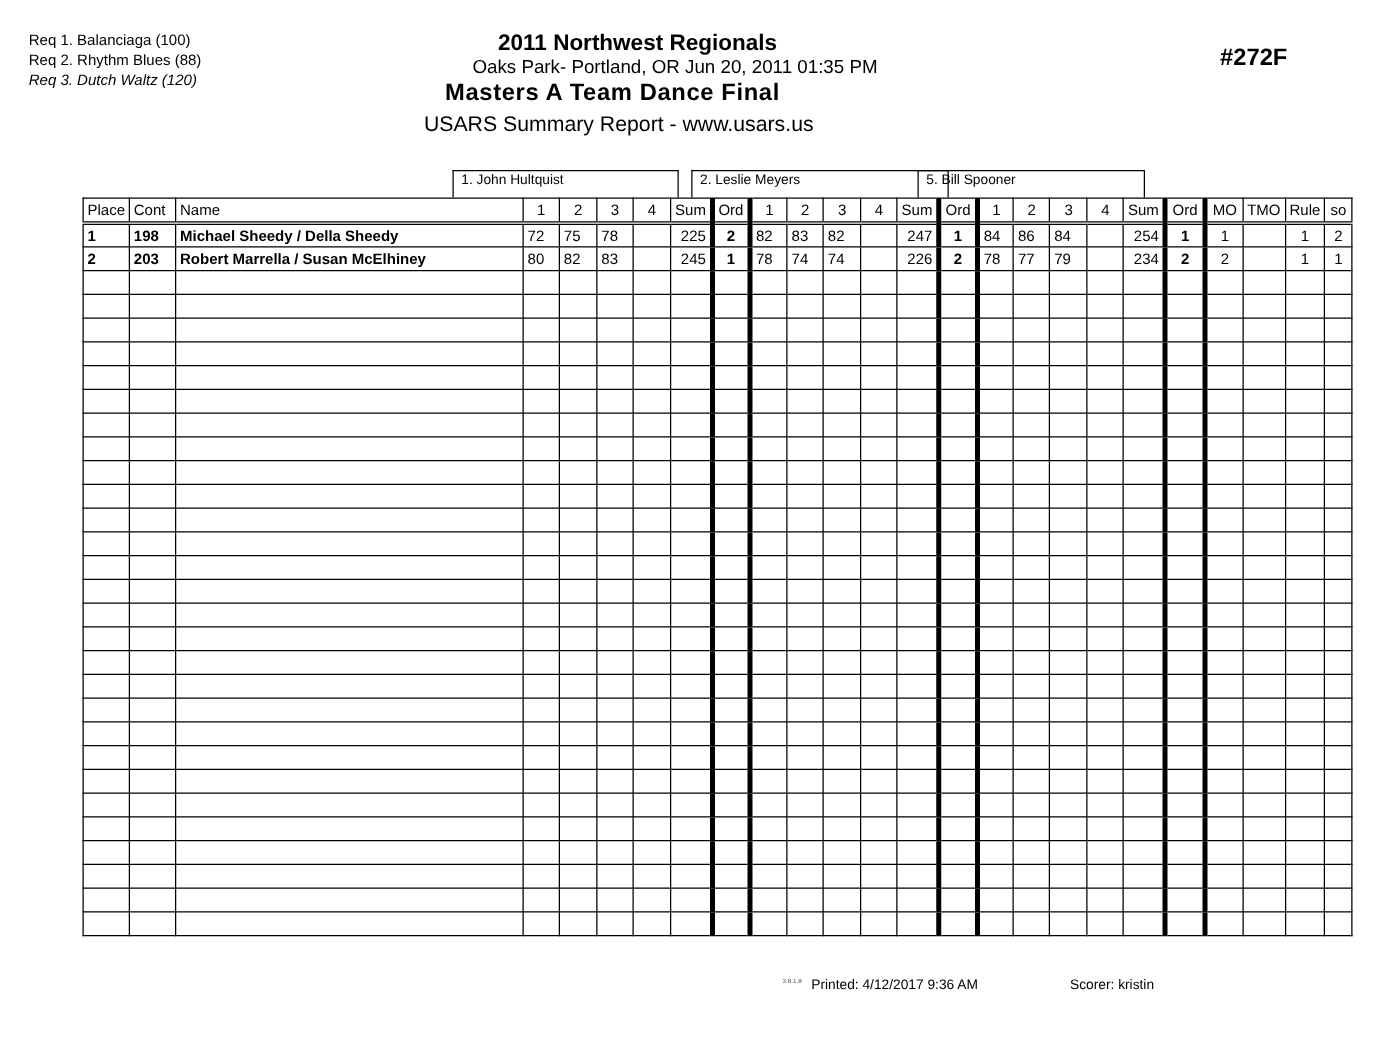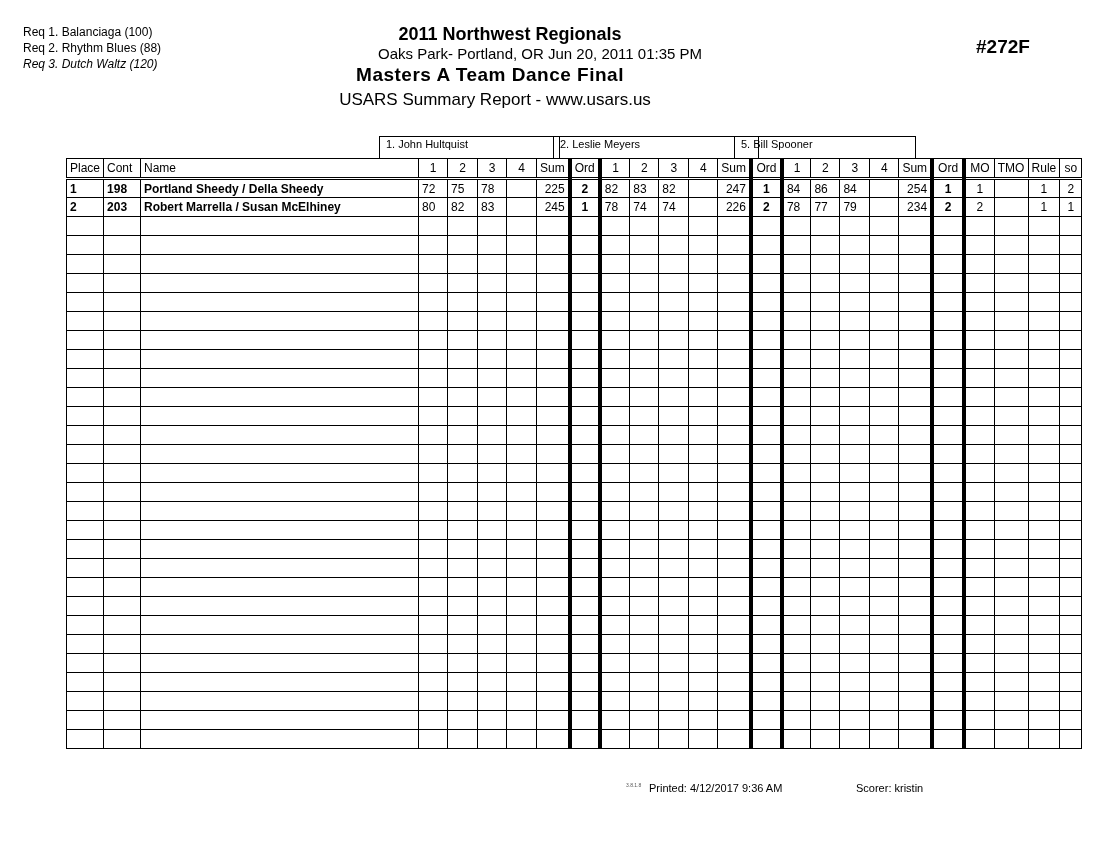--- a/index.html
+++ b/index.html
@@ -30,21 +30,21 @@
 <div class="abs req" style="top:24px;">Req  1.  Balanciaga (100)</div>
 <div class="abs req" style="top:40px;">Req  2.  Rhythm Blues (88)</div>
 <div class="abs req" style="top:56px;font-style:italic;">Req  3.  Dutch Waltz (120)</div>
 
 <div class="abs title" id="t1">2011 Northwest Regionals</div>
 <div class="abs title" id="t2">Oaks Park- Portland, OR  Jun 20, 2011  01:35 PM</div>
 <div class="abs title" id="t3">Masters A Team Dance Final</div>
 <div class="abs title" id="t4">USARS Summary Report - www.usars.us</div>
 <div class="abs" id="eventno">#272F</div>
 
-<div class="jbox" style="left:379px; width:181px;">1.  John Hultquist</div>
+<div class="jbox" style="left:362px; width:181px;">1.  John Hultquist</div>
 <div class="jbox" style="left:553px; width:206px;">2.  Leslie Meyers</div>
 <div class="jbox" style="left:734px; width:182px;">5.  Bill Spooner</div>
 
 <table class="grid" id="grid">
   <colgroup>
     <col style="width:36px">
       <col style="width:37px">
       <col style="width:278px">
     <col style="width:29px">
       <col style="width:30px">
@@ -93,21 +93,21 @@
       <td class="c thickR">Sum</td>
       <td class="c thickR">Ord</td>
       <td class="c">MO</td>
       <td class="c">TMO</td>
       <td class="c">Rule</td>
       <td class="c">so</td>
     </tr>
     <tr>
       <td class="b">1</td>
       <td class="b">198</td>
-      <td class="b">Portland Sheedy / Della Sheedy</td>
+      <td class="b">Michael Sheedy / Della Sheedy</td>
       <td>72</td>
       <td>75</td>
       <td>78</td>
       <td></td>
       <td class="r thickR">225</td>
       <td class="c b thickR">2</td>
       <td>82</td>
       <td>83</td>
       <td>82</td>
       <td></td>

